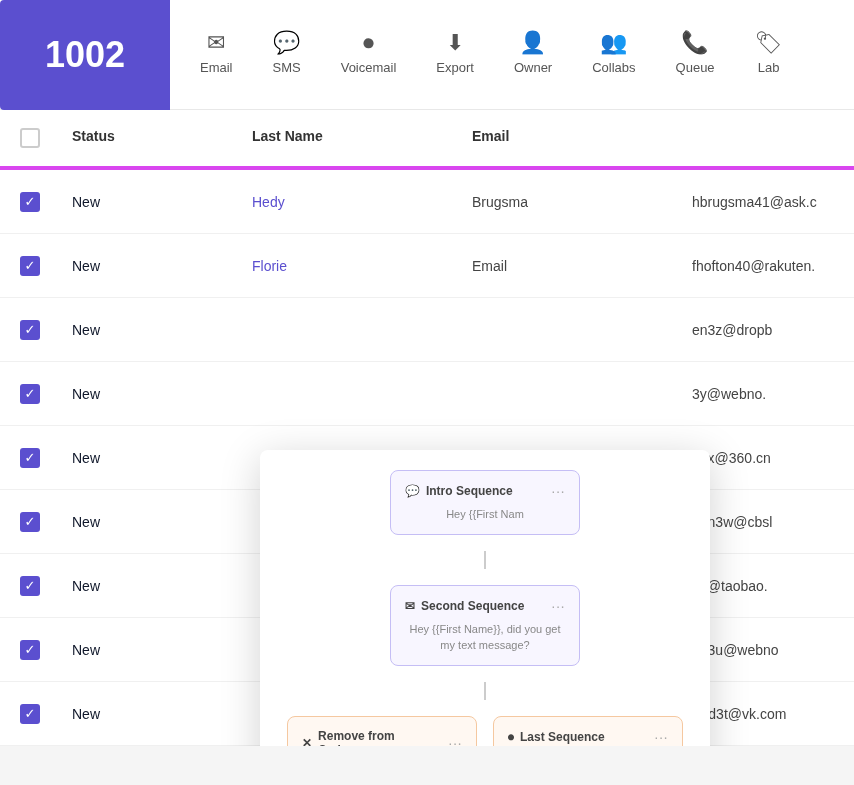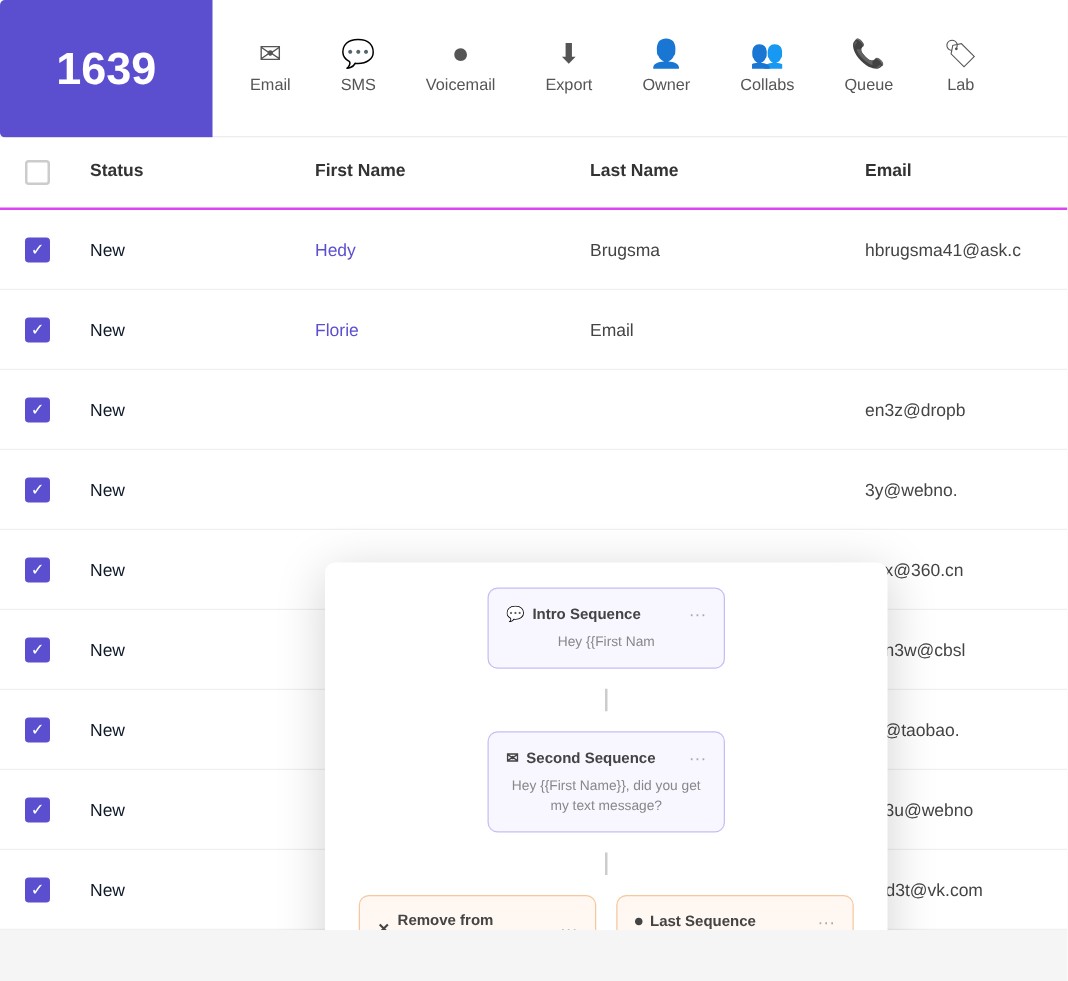--- a/index.html
+++ b/index.html
@@ -53,21 +53,21 @@
     .table-container {
       background: #fff;
       width: 100%;
       overflow: hidden;
       position: relative;
     }
     .table-header {
       display: grid;
       grid-template-columns: 60px 180px 220px 220px 1fr;
       padding: 12px 0;
-      border-bottom: 2px solid #d946ef;
+      border-bottom: 4px solid #d946ef;
       background: #fff;
     }
     .th {
       font-weight: 600;
       font-size: 14px;
       color: #333;
       padding: 6px 12px;
     }
     .th:first-child { display: flex; align-items: center; justify-content: center; }
 
@@ -194,21 +194,21 @@
     .flow-connector-line {
       width: 2px;
       height: 18px;
       background: #ccc;
     }
   </style>
 </head>
 <body>
 
 <div class="header">
-  <div class="header-badge">1639</div>
+  <div class="header-badge">1002</div>
   <div class="header-nav">
     <div class="nav-item">
       <span class="nav-icon">✉</span>
       <span>Email</span>
     </div>
     <div class="nav-item">
       <span class="nav-icon">💬</span>
       <span>SMS</span>
     </div>
     <div class="nav-item">
@@ -238,21 +238,20 @@
   </div>
 </div>
 
 <div class="table-container" style="position:relative;">
 
   <div class="table-header">
     <div class="th">
       <div class="checkbox-unchecked"></div>
     </div>
     <div class="th">Status</div>
-    <div class="th">First Name</div>
     <div class="th">Last Name</div>
     <div class="th">Email</div>
   </div>
 
   <div class="table-row">
     <div class="td">
       <div class="checkbox-checked">✓</div>
     </div>
     <div class="td status-new">New</div>
     <div class="td first-name">Hedy</div>
@@ -260,20 +259,21 @@
     <div class="td">hbrugsma41@ask.c</div>
   </div>
 
   <div class="table-row">
     <div class="td">
       <div class="checkbox-checked">✓</div>
     </div>
     <div class="td status-new">New</div>
     <div class="td first-name">Florie</div>
     <div class="td">Email</div>
+    <div class="td">fhofton40@rakuten.</div>
   </div>
 
   <div class="table-row">
     <div class="td">
       <div class="checkbox-checked">✓</div>
     </div>
     <div class="td status-new">New</div>
     <div class="td first-name"></div>
     <div class="td"></div>
     <div class="td">en3z@dropb</div>

